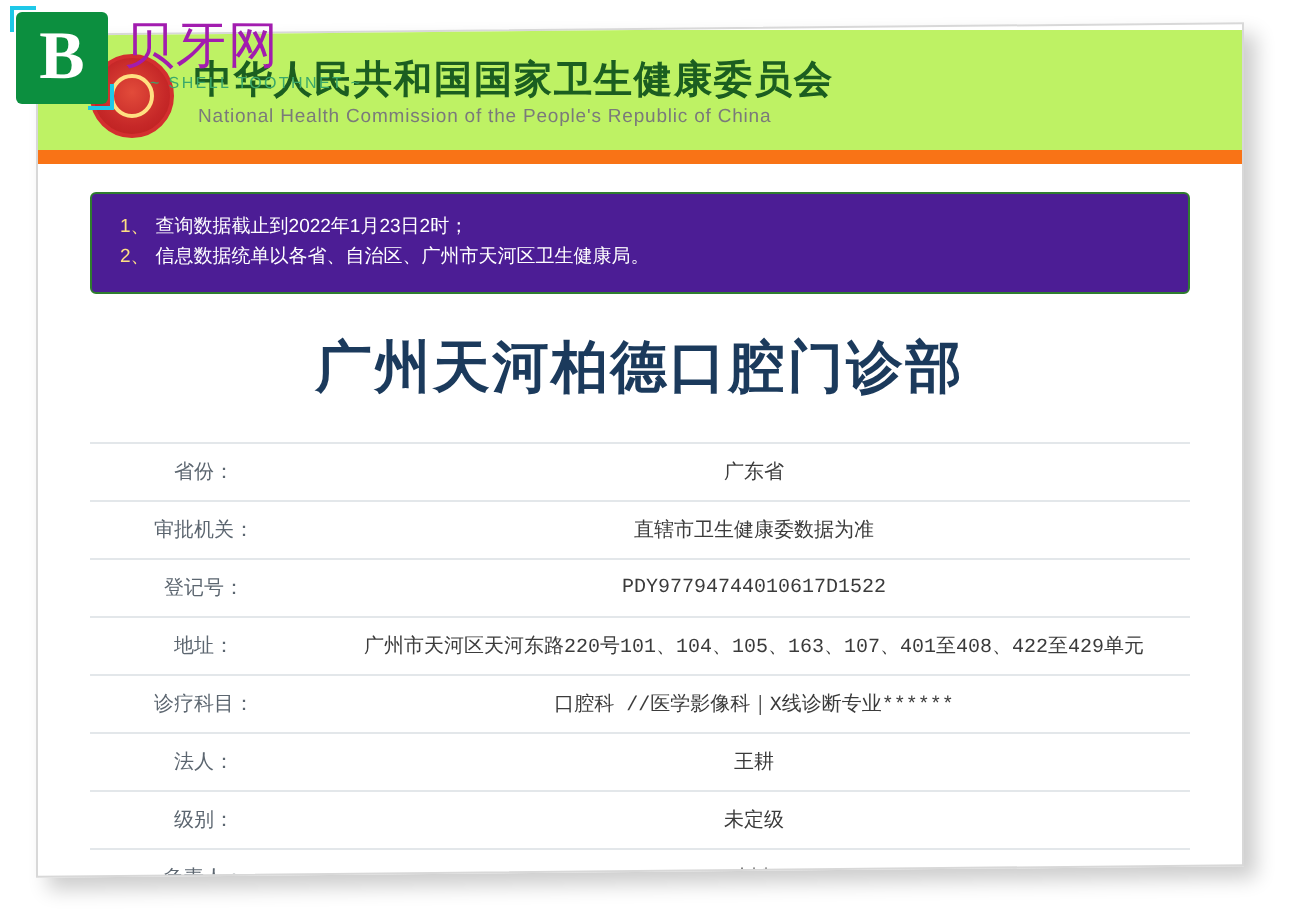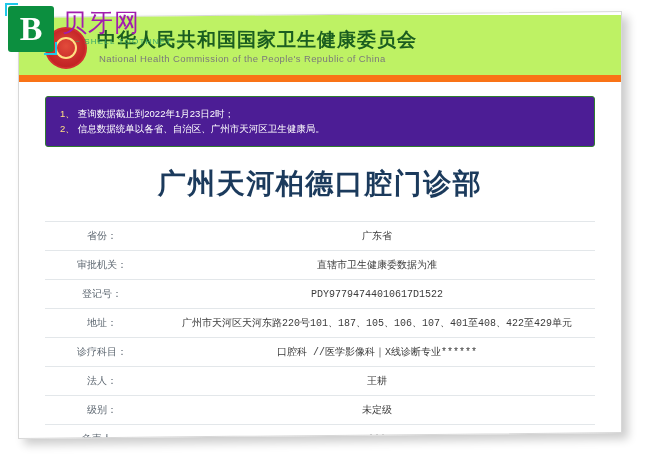--- a/index.html
+++ b/index.html
@@ -244,21 +244,21 @@
           <tr>
             <td class="label">审批机关：</td>
             <td class="value">直辖市卫生健康委数据为准</td>
           </tr>
           <tr>
             <td class="label">登记号：</td>
             <td class="value">PDY97794744010617D1522</td>
           </tr>
           <tr>
             <td class="label">地址：</td>
-            <td class="value">广州市天河区天河东路220号101、187、105、106、107、401至408、422至429单元</td>
+            <td class="value">广州市天河区天河东路220号101、104、105、163、107、401至408、422至429单元</td>
           </tr>
           <tr>
             <td class="label">诊疗科目：</td>
             <td class="value">口腔科 //医学影像科｜X线诊断专业******</td>
           </tr>
           <tr>
             <td class="label">法人：</td>
             <td class="value">王耕</td>
           </tr>
           <tr>

